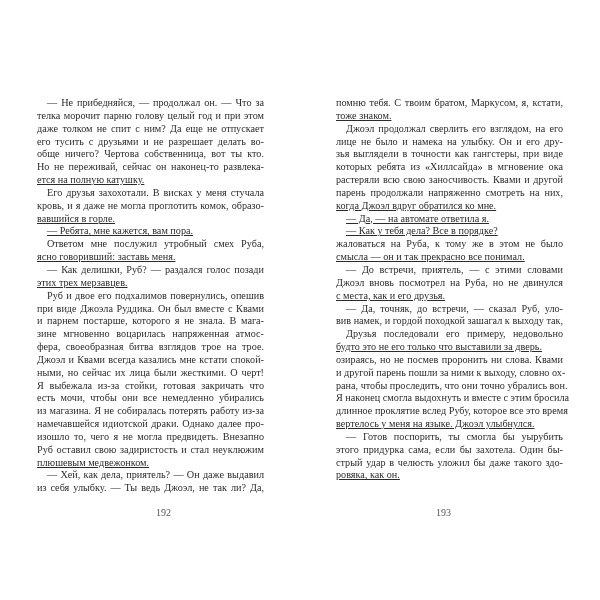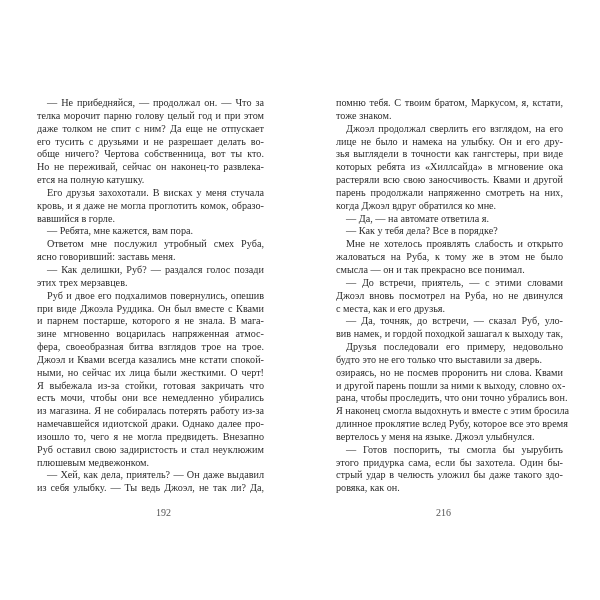--- a/index.html
+++ b/index.html
@@ -39,20 +39,21 @@
     white-space: nowrap;
   }
   .text p.line {
     text-indent: 0;
   }
   .text p.indent {
     text-indent: 10px;
   }
   .text p.last {
     text-align-last: left;
+    text-decoration: underline;
   }
   .page-number {
     position: absolute;
     top: 507px;
     width: 40px;
     text-align: right;
     font-size: 10px;
     color: #555;
   }
   .page-number.left  { left: 131px; }
@@ -105,21 +106,20 @@
         <p class="line last">тоже знаком.</p>
         <p class="line indent">Джоэл продолжал сверлить его взглядом, на его</p>
         <p class="line">лице не было и намека на улыбку. Он и его дру-</p>
         <p class="line">зья выглядели в точности как гангстеры, при виде</p>
         <p class="line">которых ребята из «Хиллсайда» в мгновение ока</p>
         <p class="line">растеряли всю свою заносчивость. Квами и другой</p>
         <p class="line">парень продолжали напряженно смотреть на них,</p>
         <p class="line last">когда Джоэл вдруг обратился ко мне.</p>
         <p class="line indent last">— Да, — на автомате ответила я.</p>
         <p class="line indent last">— Как у тебя дела? Все в порядке?</p>
-        <p class="line indent">Мне не хотелось проявлять слабость и открыто</p>
         <p class="line">жаловаться на Руба, к тому же в этом не было</p>
         <p class="line last">смысла — он и так прекрасно все понимал.</p>
         <p class="line indent">— До встречи, приятель, — с этими словами</p>
         <p class="line">Джоэл вновь посмотрел на Руба, но не двинулся</p>
         <p class="line last">с места, как и его друзья.</p>
         <p class="line indent">— Да, точняк, до встречи, — сказал Руб, уло-</p>
         <p class="line">вив намек, и гордой походкой зашагал к выходу так,</p>
         <p class="line indent">Друзья последовали его примеру, недовольно</p>
         <p class="line last">будто это не его только что выставили за дверь.</p>
         <p class="line">озираясь, но не посмев проронить ни слова. Квами</p>
@@ -127,14 +127,14 @@
         <p class="line">рана, чтобы проследить, что они точно убрались вон.</p>
         <p class="line">Я наконец смогла выдохнуть и вместе с этим бросила</p>
         <p class="line">длинное проклятие вслед Рубу, которое все это время</p>
         <p class="line last">вертелось у меня на языке. Джоэл улыбнулся.</p>
         <p class="line indent">— Готов поспорить, ты смогла бы уырубить</p>
         <p class="line">этого придурка сама, если бы захотела. Один бы-</p>
         <p class="line">стрый удар в челюсть уложил бы даже такого здо-</p>
         <p class="line last">ровяка, как он.</p>
       </div>
   </div>
-  <div class="page-number right">216</div>
+  <div class="page-number right">193</div>
 </div>
 
 </body></html>

